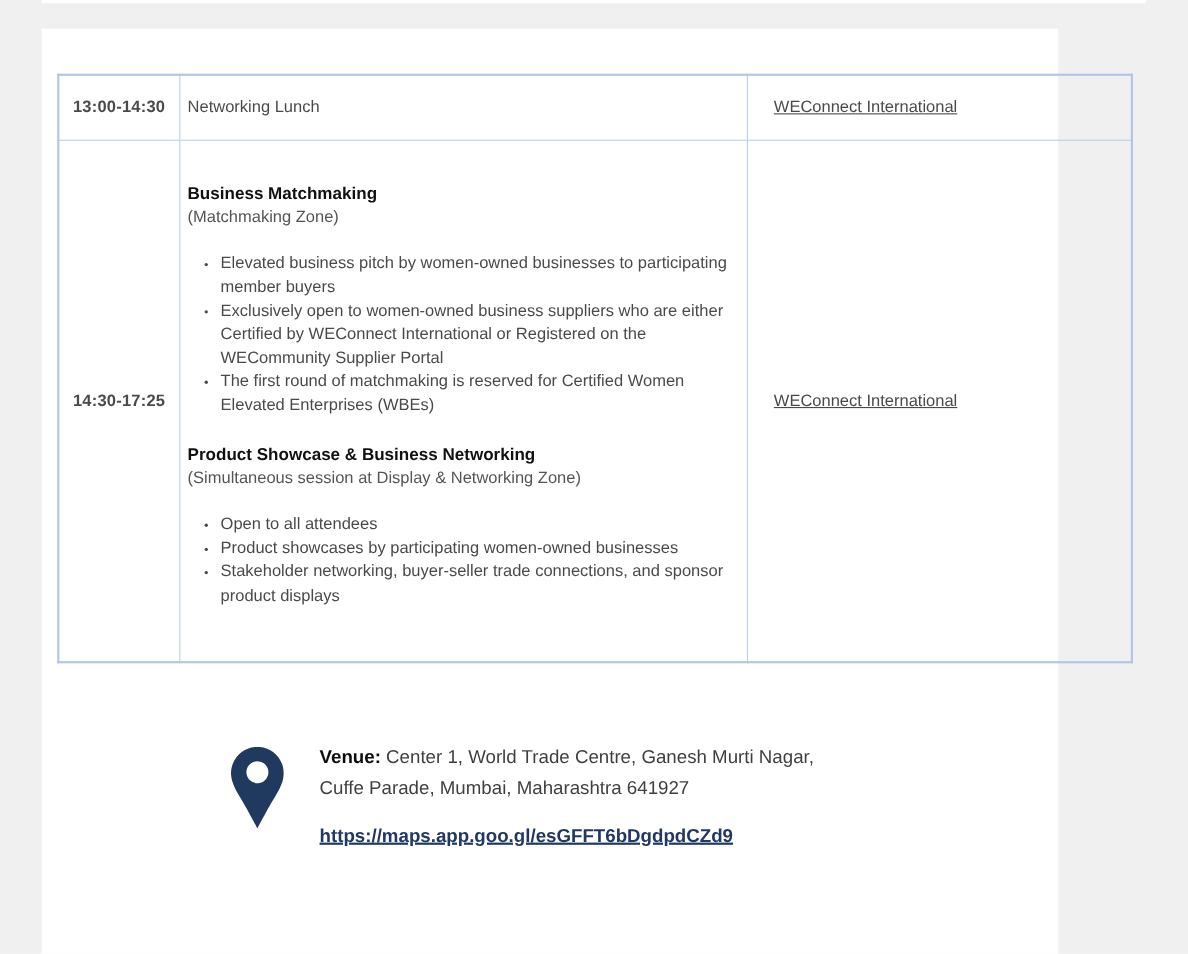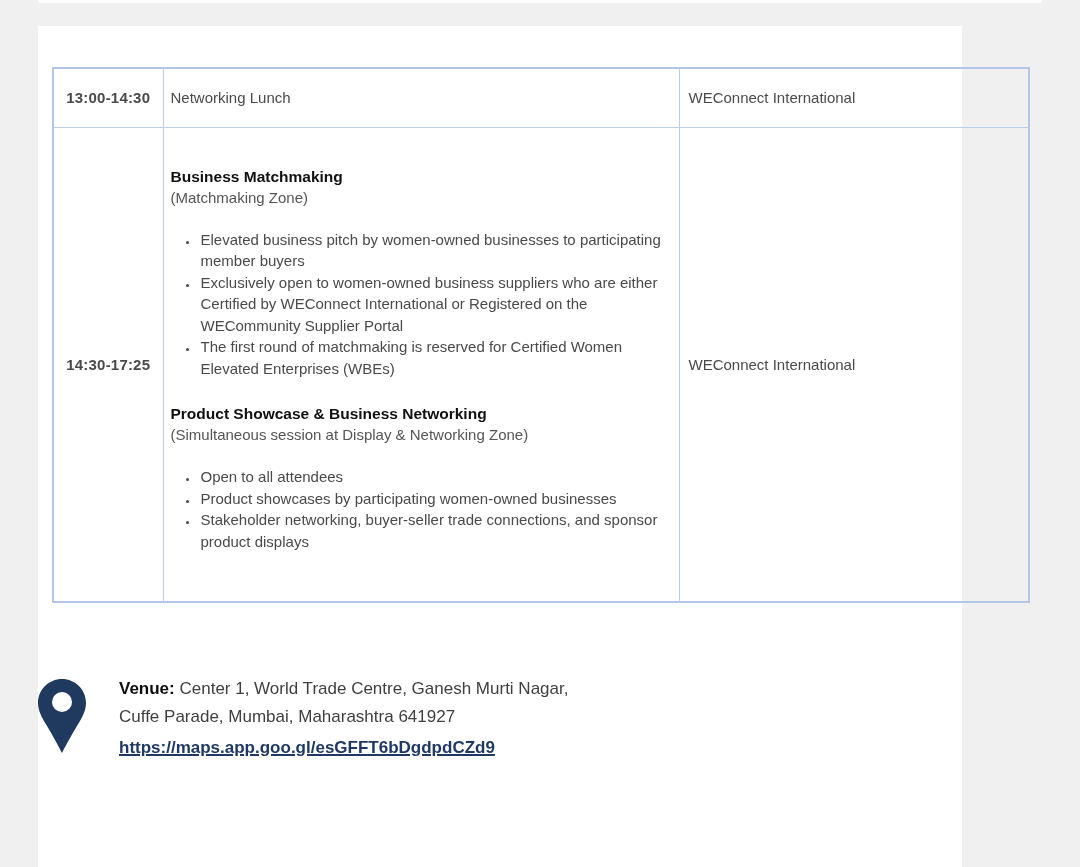--- a/index.html
+++ b/index.html
@@ -56,21 +56,22 @@
     letter-spacing: 0.2px;
   }
   td.desc-cell {
     width: 516px;
     vertical-align: middle;
     padding: 0 10px 0 7px;
   }
   td.org-cell {
     width: 350px;
     vertical-align: middle;
-    padding: 0 10px 0 9px;
+    padding: 0 10px 0 24px;
+    text-decoration: underline;
   }
   tr.row-short-1 { height: 59px; }
   tr.row-tall { height: 475px; }
   tr.row-short-2 { height: 52px; }
   td.desc-cell.top {
     vertical-align: top;
     padding-top: 38px;
   }
   .sec-title {
     font-weight: bold;
@@ -96,40 +97,41 @@
   ul.sec-bullets li::marker {
     font-size: 11px;
     color: #4a4a4a;
   }
   .sec-title.second {
     margin-top: 24px;
   }
   .venue-block {
     margin-top: 72px;
     display: flex;
+    justify-content: center;
     align-items: flex-start;
     gap: 33px;
   }
   .pin-wrap {
     flex: 0 0 auto;
     padding-top: 4px;
   }
   .venue-text {
     width: 500px;
     font-size: 17px;
     line-height: 27.5px;
     color: #3f3f3f;
   }
   .venue-label {
     font-weight: bold;
     color: #0d0d0d;
   }
   .venue-link {
     display: inline-block;
-    margin-top: 4px;
+    margin-top: 16px;
     font-weight: bold;
     color: #1f3864;
     text-decoration: underline;
     text-decoration-thickness: 1.5px;
     font-size: 17px;
   }
 </style>
 </head>
 <body>
 

